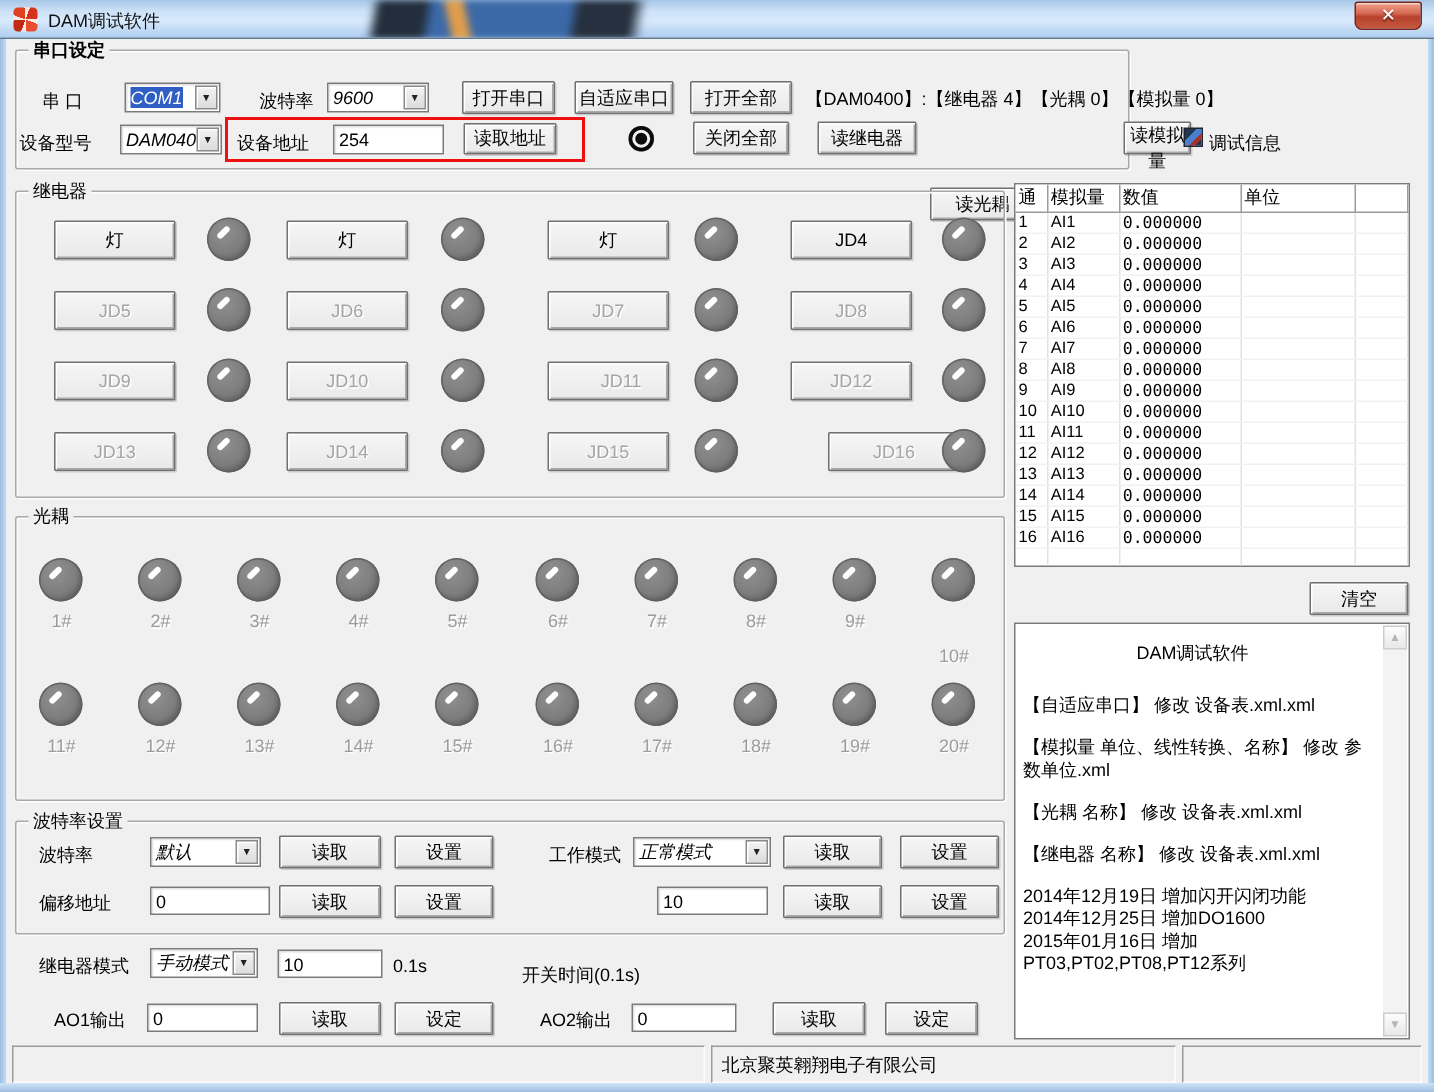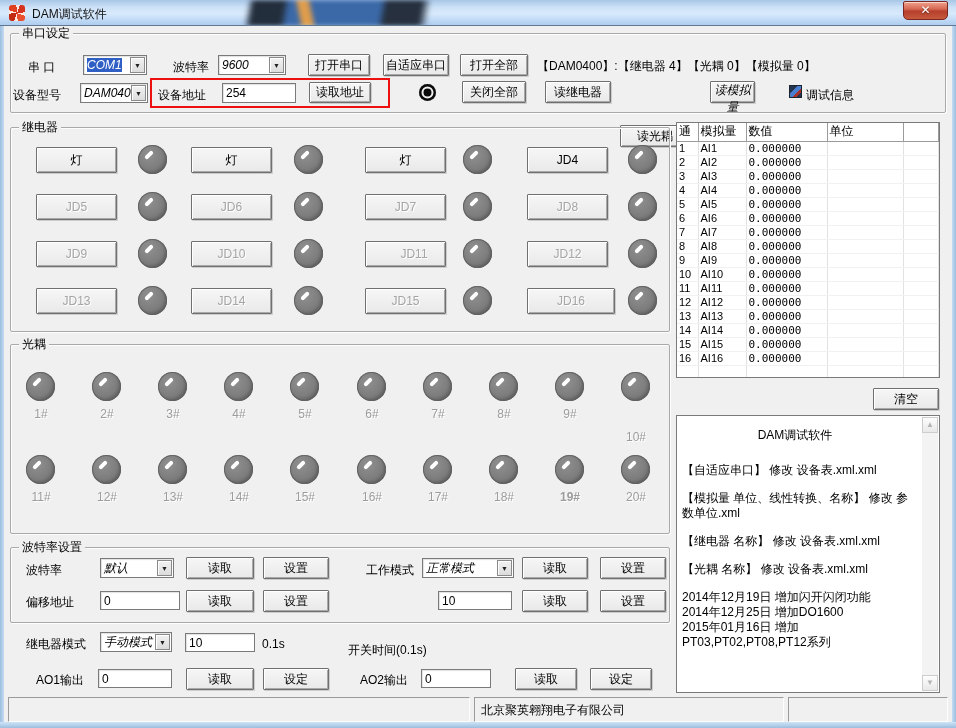--- a/index.html
+++ b/index.html
@@ -88,21 +88,21 @@
   <div class="titlebar">
     <div class="wallpaper-blur"></div>
     <div class="app-icon"></div>
     <div class="win-title">DAM调试软件</div>
     <div class="close-btn"><span>✕</span></div>
   </div>
   <div class="frame left"></div>
   <div class="frame right"></div>
   <div class="frame bottom"></div>
 
-  <div class="grp" style="left:10px;top:33px;width:936px;height:80px;">
+  <div class="grp" style="left:10px;top:33px;width:743px;height:80px;font-weight:bold;">
     <span class="grp-label">串口设定</span>
   </div>
   <div class="lbl" style="left:28px;top:59px;">串  口</div>
   <div class="combo" style="left:83px;top:55px;width:64px;">
     <span class="combo-text selected"><span>COM1</span></span>
     <span class="combo-btn">
         <span class="combo-arrow">▼</span>
       </span>
   </div>
   <div class="lbl" style="left:173px;top:59px;">波特率</div>
@@ -125,21 +125,21 @@
       </span>
   </div>
   <div class="highlight-box" style="left:150px;top:78px;width:240px;height:30px;"></div>
   <div class="lbl" style="left:158px;top:87px;">设备地址</div>
   <input class="field" style="left: 222px; top: 83px; width: 74px; height: 20px;" value="254">
   <button class="btn" style="left:309px;top:82px;width:62px;height:21px;">读取地址</button>
   <div class="indicator-dot" style="left:419px;top:84px;"></div>
   <button class="btn" style="left:462px;top:81px;width:64px;height:22px;">关闭全部</button>
   <button class="btn" style="left:545px;top:81px;width:66px;height:22px;">读继电器</button>
   <button class="btn" style="left:620px;top:81px;width:70px;height:22px;margin-top:44px;">读光耦</button>
-  <button class="btn" style="left:710px;top:81px;width:45px;height:22px;font-style:italic;">读模拟量</button>
+  <button class="btn" style="left:749px;top:81px;width:45px;height:22px;">读模拟量</button>
   <div class="debug-icon" style="left:789px;top:85px;"></div>
   <div class="lbl" style="left:806px;top:87px;">调试信息</div>
 
   <div class="grp" style="left:10px;top:127px;width:660px;height:205px;">
     <span class="grp-label">继电器</span>
   </div>
   <div id="relay-grid">
       <button class="btn" style="left: 36px; top: 147px; width: 81px; height: 26px;">灯</button>
       <div class="led" style="left: 138px; top: 145px;"></div>
       <button class="btn" style="left: 191px; top: 147px; width: 81px; height: 26px;">灯</button>
@@ -163,21 +163,21 @@
       <button class="btn disabled" style="left: 365px; top: 241px; width: 81px; height: 26px; padding-left: 17px;">JD11</button>
       <div class="led" style="left: 463px; top: 239px;"></div>
       <button class="btn disabled" style="left: 527px; top: 241px; width: 81px; height: 26px;">JD12</button>
       <div class="led" style="left: 628px; top: 239px;"></div>
       <button class="btn disabled" style="left: 36px; top: 288px; width: 81px; height: 26px;">JD13</button>
       <div class="led" style="left: 138px; top: 286px;"></div>
       <button class="btn disabled" style="left: 191px; top: 288px; width: 81px; height: 26px;">JD14</button>
       <div class="led" style="left: 294px; top: 286px;"></div>
       <button class="btn disabled" style="left: 365px; top: 288px; width: 81px; height: 26px;">JD15</button>
       <div class="led" style="left: 463px; top: 286px;"></div>
-      <button class="btn disabled" style="left: 527px; top: 288px; width: 88px; height: 26px;">JD16</button>
+      <button class="btn disabled" style="left: 552px; top: 288px; width: 88px; height: 26px;">JD16</button>
       <div class="led" style="left: 628px; top: 286px;"></div>
     </div>
 
   <div class="grp" style="left:10px;top:344px;width:660px;height:190px;">
     <span class="grp-label">光耦</span>
   </div>
   <div id="opto-grid">
       <div class="led" style="left: 26px; top: 372px;"></div>
       <div class="opto-label" style="left: 19px; top: 407px;">1#</div>
       <div class="led" style="left: 92px; top: 372px;"></div>
@@ -208,21 +208,21 @@
       <div class="opto-label" style="left: 217px; top: 490px;">14#</div>
       <div class="led" style="left: 290px; top: 455px;"></div>
       <div class="opto-label" style="left: 283px; top: 490px;">15#</div>
       <div class="led" style="left: 357px; top: 455px;"></div>
       <div class="opto-label" style="left: 350px; top: 490px;">16#</div>
       <div class="led" style="left: 423px; top: 455px;"></div>
       <div class="opto-label" style="left: 416px; top: 490px;">17#</div>
       <div class="led" style="left: 489px; top: 455px;"></div>
       <div class="opto-label" style="left: 482px; top: 490px;">18#</div>
       <div class="led" style="left: 555px; top: 455px;"></div>
-      <div class="opto-label" style="left: 548px; top: 490px; font-weight: bold;">19#</div>
+      <div class="opto-label" style="left: 548px; top: 490px;">19#</div>
       <div class="led" style="left: 621px; top: 455px;"></div>
       <div class="opto-label" style="left: 614px; top: 490px;">20#</div>
     </div>
 
   <div class="grp" style="left:10px;top:547px;width:660px;height:76px;">
     <span class="grp-label">波特率设置</span>
   </div>
   <div class="lbl" style="left:26px;top:562px;">波特率</div>
   <div class="combo" style="left:100px;top:558px;width:74px;">
     <span class="combo-text"><span>默认</span></span>
@@ -411,22 +411,22 @@
         </tbody>
     </table>
   </div>
   <button class="btn" style="left:873px;top:388px;width:66px;height:22px;">清空</button>
 
   <div id="info-box">
     <div id="info-lines">
         <div class="info-title">DAM调试软件</div>
         <div class="info-note">【自适应串口】 修改  设备表.xml.xml</div>
         <div class="info-note">【模拟量 单位、线性转换、名称】 修改 参数单位.xml</div>
+        <div class="info-note">【光耦 名称】 修改  设备表.xml.xml</div>
         <div class="info-note">【继电器 名称】 修改  设备表.xml.xml</div>
-        <div class="info-note">【光耦 名称】 修改  设备表.xml.xml</div>
         <div class="info-change">2014年12月19日  增加闪开闪闭功能</div>
         <div class="info-change">2014年12月25日  增加DO1600</div>
         <div class="info-change">2015年01月16日  增加PT03,PT02,PT08,PT12系列</div>
       </div>
     <div class="scrollbar">
       <div class="scroll-arrow" style="top:0;">▲</div>
       <div class="scroll-arrow" style="bottom:0;">▼</div>
     </div>
   </div>
 

